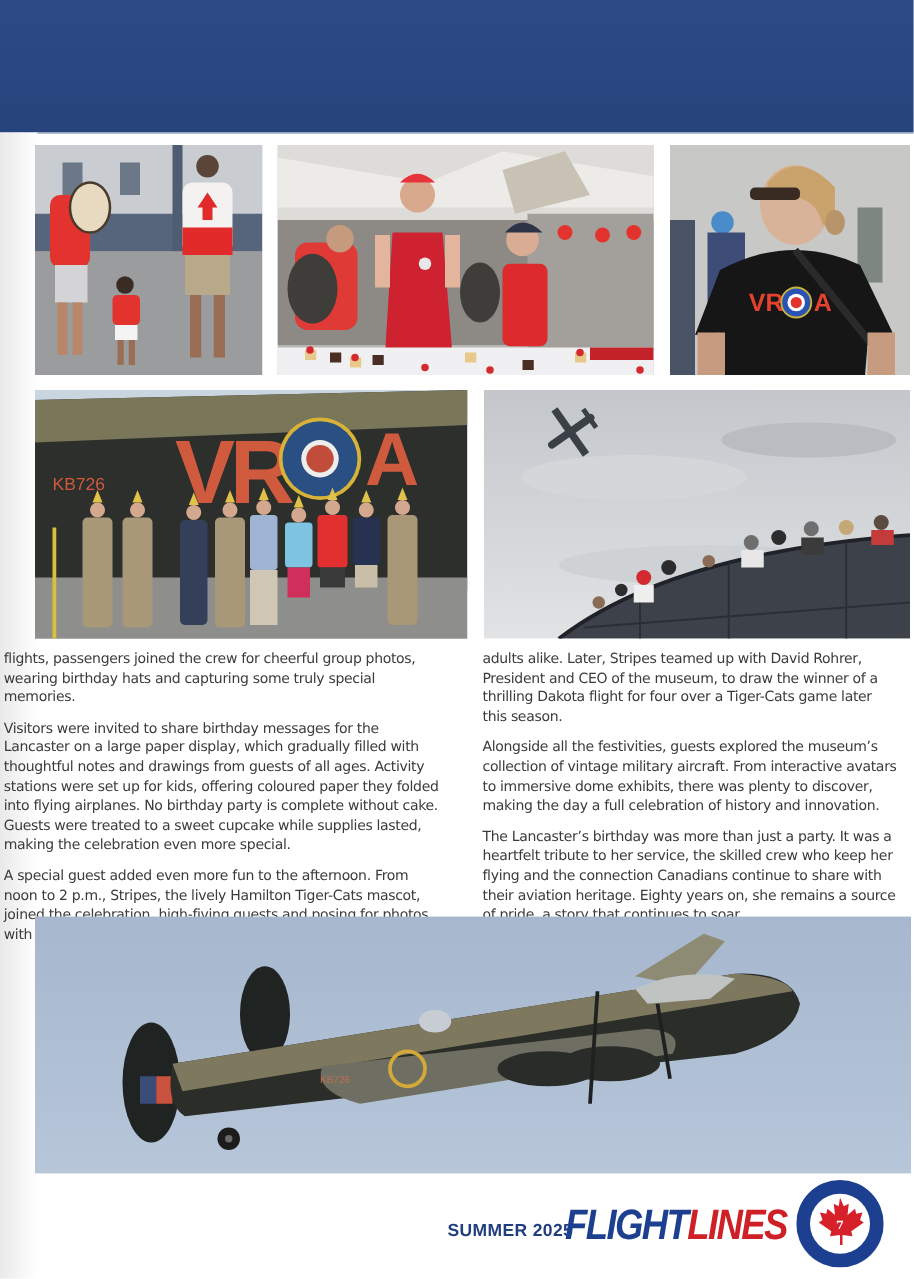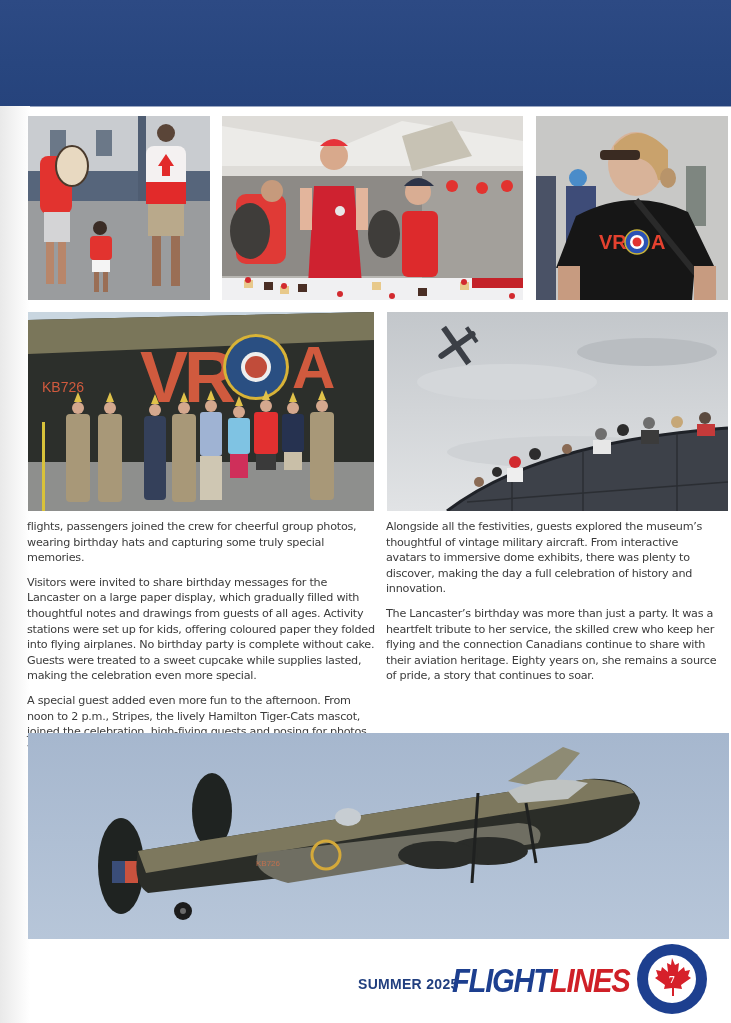--- a/index.html
+++ b/index.html
@@ -9,21 +9,21 @@
   .photo{position:absolute;overflow:hidden;padding-left:11px;}
   .photo svg{display:block;width:100%;height:100%;}
   #p1{left:17px;top:116px;width:182px;height:184px;}
   #p2{left:211px;top:116px;width:301px;height:184px;}
   #p3{left:525px;top:116px;width:192px;height:184px;}
   #p4{left:17px;top:312px;width:346px;height:199px;}
   #p5{left:376px;top:312px;width:341px;height:199px;}
   #p6{left:17px;top:733px;width:701px;height:206px;}
   .col{position:absolute;font-family:"DejaVu Sans",sans-serif;font-size:11.2px;line-height:15.6px;color:#3b3b3b;letter-spacing:-0.25px;}
   .col p{margin:0 0 9px 0;}
-  #colL{left:27px;top:519px;width:350px;}
+  #colL{left:3px;top:519px;width:350px;}
   #colR{left:386px;top:519px;width:334px;}
   .footer-issue{position:absolute;left:358px;top:976px;font-family:"Liberation Sans",sans-serif;font-weight:bold;font-size:14px;color:#213f7f;letter-spacing:0.3px;}
   .logo{position:absolute;left:452px;top:958px;height:44px;font-family:"Liberation Sans",sans-serif;font-weight:bold;font-style:italic;font-size:34px;line-height:44px;letter-spacing:-1.5px;transform:scaleX(0.86);transform-origin:left center;}
   .logo .a{color:#1d3f8f;}
   .logo .b{color:#cf2027;}
   .roundel{position:absolute;left:637px;top:944px;width:70px;height:70px;}
 </style>
 </head>
 <body>
 
@@ -241,21 +241,22 @@
     </g>
   </svg>
 </div>
 
 <div class="col" id="colL">
   <p>flights, passengers joined the crew for cheerful group photos, wearing birthday hats and capturing some truly special memories.</p>
   <p>Visitors were invited to share birthday messages for the Lancaster on a large paper display, which gradually filled with thoughtful notes and drawings from guests of all ages. Activity stations were set up for kids, offering coloured paper they folded into flying airplanes. No birthday party is complete without cake. Guests were treated to a sweet cupcake while supplies lasted, making the celebration even more special.</p>
   <p>A special guest added even more fun to the afternoon. From noon to 2 p.m., Stripes, the lively Hamilton Tiger-Cats mascot, joined the celebration, high-fiving guests and posing for photos with kids and</p>
 </div>
 <div class="col" id="colR">
-  <p>Alongside all the festivities, guests explored the museum’s thoughtful of vintage military aircraft. From interactive avatars to immersive dome exhibits, there was plenty to discover, making the day a full celebration of history and innovation.</p>
+  <p>adults alike. Later, Stripes teamed up with David Rohrer, President and CEO of the museum, to draw the winner of a thrilling Dakota flight for four over a Tiger-Cats game later this season.</p>
+  <p>Alongside all the festivities, guests explored the museum’s collection of vintage military aircraft. From interactive avatars to immersive dome exhibits, there was plenty to discover, making the day a full celebration of history and innovation.</p>
   <p>The Lancaster’s birthday was more than just a party. It was a heartfelt tribute to her service, the skilled crew who keep her flying and the connection Canadians continue to share with their aviation heritage. Eighty years on, she remains a source of pride, a story that continues to soar.</p>
 </div>
 
 <div class="photo" id="p6">
   <svg viewBox="0 0 701 206" preserveAspectRatio="none">
     <defs>
       <linearGradient id="sky6" x1="0" y1="0" x2="0" y2="1">
         <stop offset="0" stop-color="#a6b7ce"></stop>
           <stop offset="1" stop-color="#b7c6d9"></stop>
       </linearGradient>

